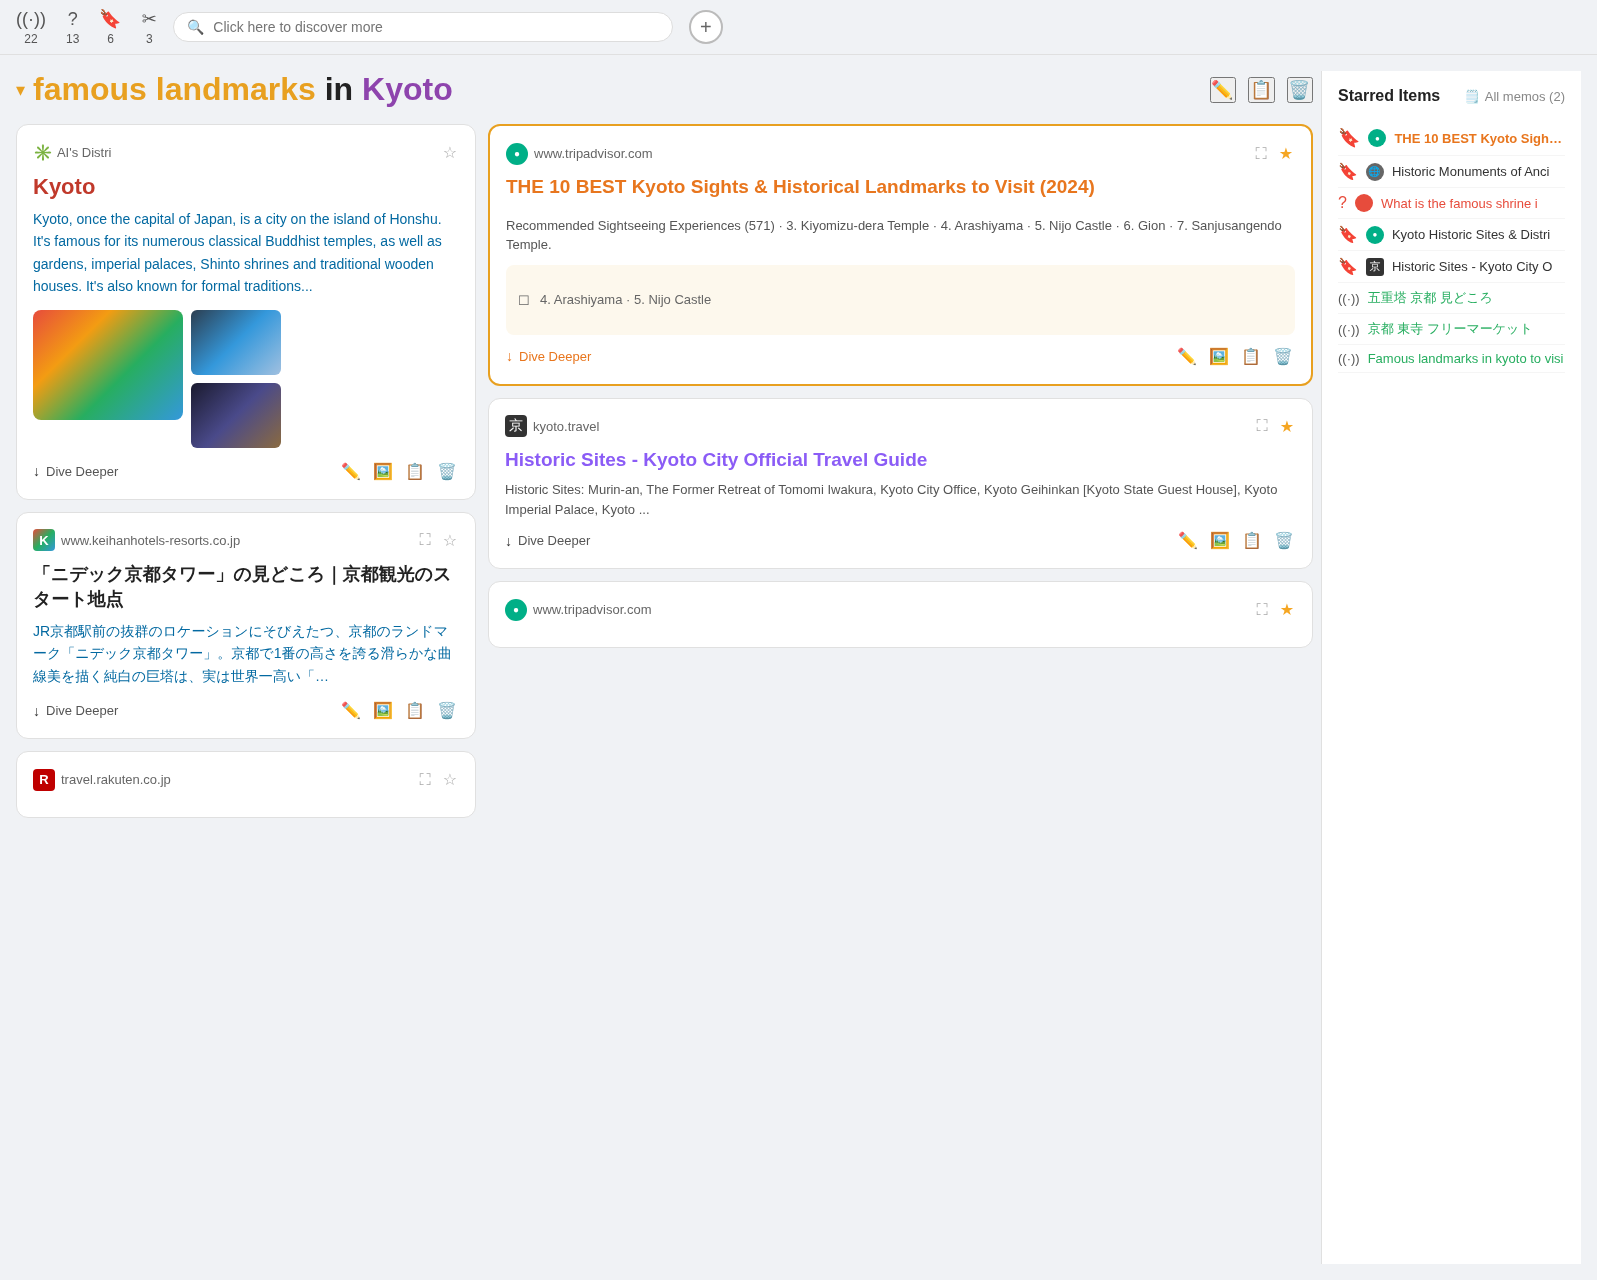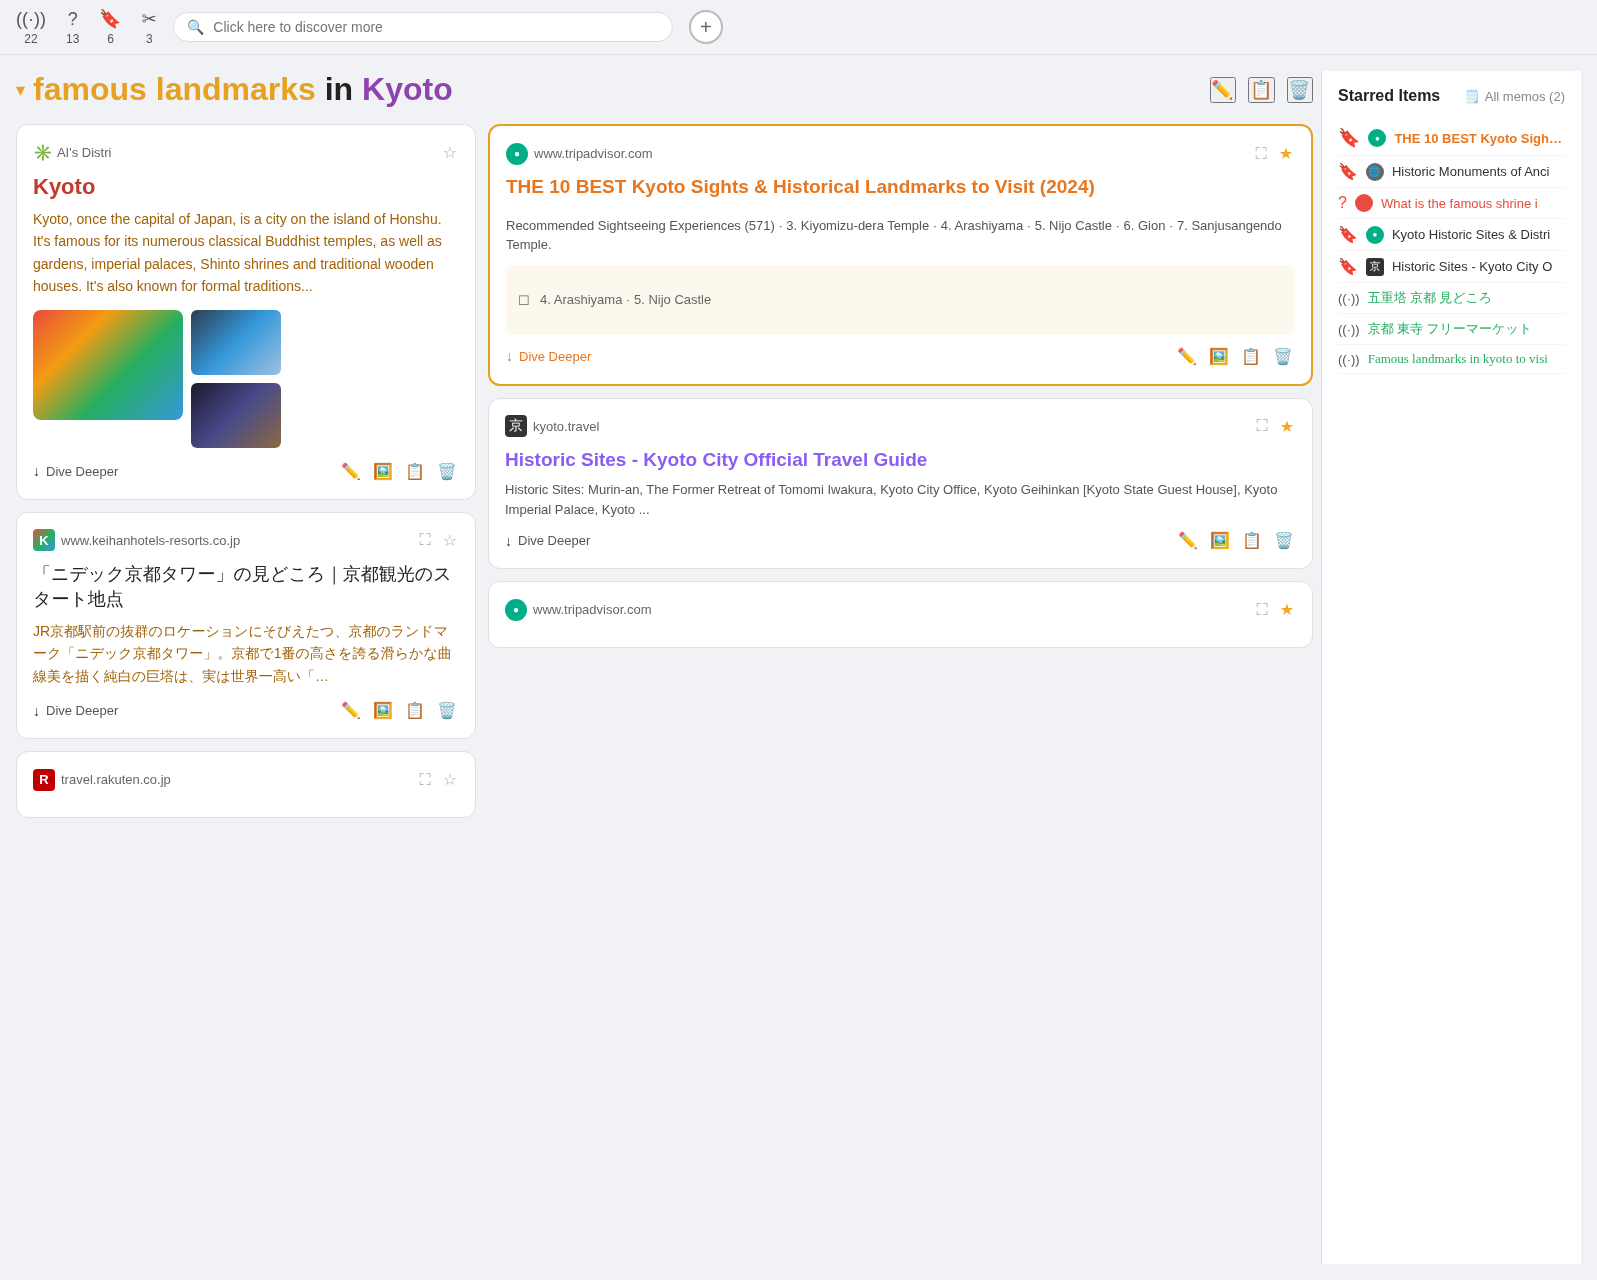--- a/index.html
+++ b/index.html
@@ -192,21 +192,21 @@
 
     
     .ai-title {
       font-size: 22px;
       font-weight: 700;
       color: #c0392b;
       margin-bottom: 8px;
     }
     .ai-text {
       font-size: 14px;
-      color: #a16207;
+      color: #0369a1;
       line-height: 1.6;
       margin-bottom: 12px;
     }
     .ai-images {
       display: flex;
       gap: 8px;
       margin-bottom: 12px;
     }
     .ai-img-large {
       width: 150px;
@@ -288,21 +288,21 @@
       font-size: 19px;
       font-weight: 700;
       color: #8b5cf6;
       margin-bottom: 8px;
       line-height: 1.3;
     }
 
     
     .ja-title {
       font-size: 18px;
-      font-weight: 400;
+      font-weight: 700;
       color: #222;
       margin-bottom: 8px;
       line-height: 1.4;
     }
 
     
     .sidebar {
       width: 260px;
       background: white;
       border-left: 1px solid #e0e0e0;
@@ -338,21 +338,21 @@
     .sidebar-item-text {
       font-size: 13px;
       color: #333;
       flex: 1;
       overflow: hidden;
       white-space: nowrap;
       text-overflow: ellipsis;
     }
     .sidebar-item-text.orange { color: #e8761e; font-weight: 600; }
     .sidebar-item-text.red { color: #e74c3c; }
-    .sidebar-item-text.green { color: #27ae60; font-family: Liberation Serif, serif; }
+    .sidebar-item-text.green { color: #27ae60; }
 
     
     .ta-icon {
       width: 22px;
       height: 22px;
       background: #00af87;
       border-radius: 50%;
       display: flex;
       align-items: center;
       justify-content: center;

